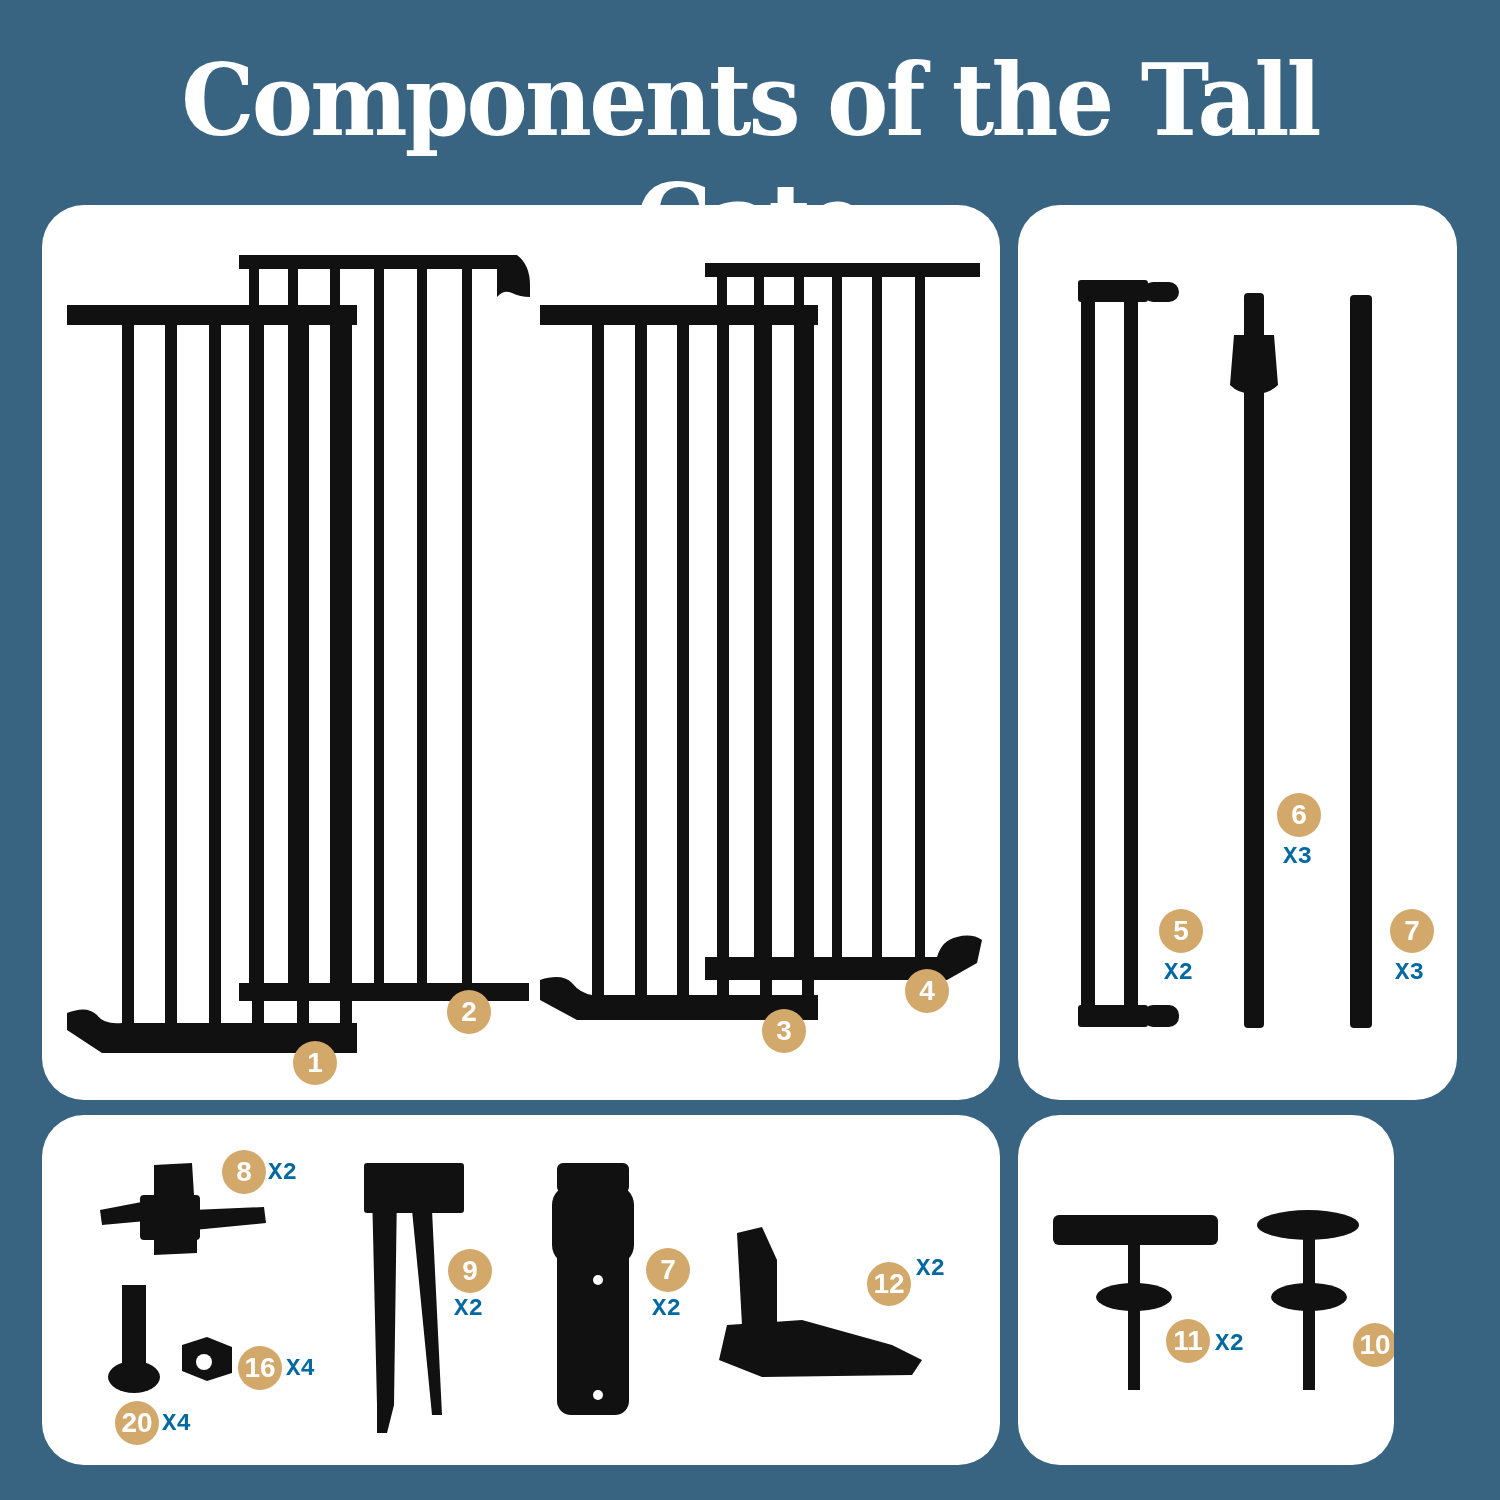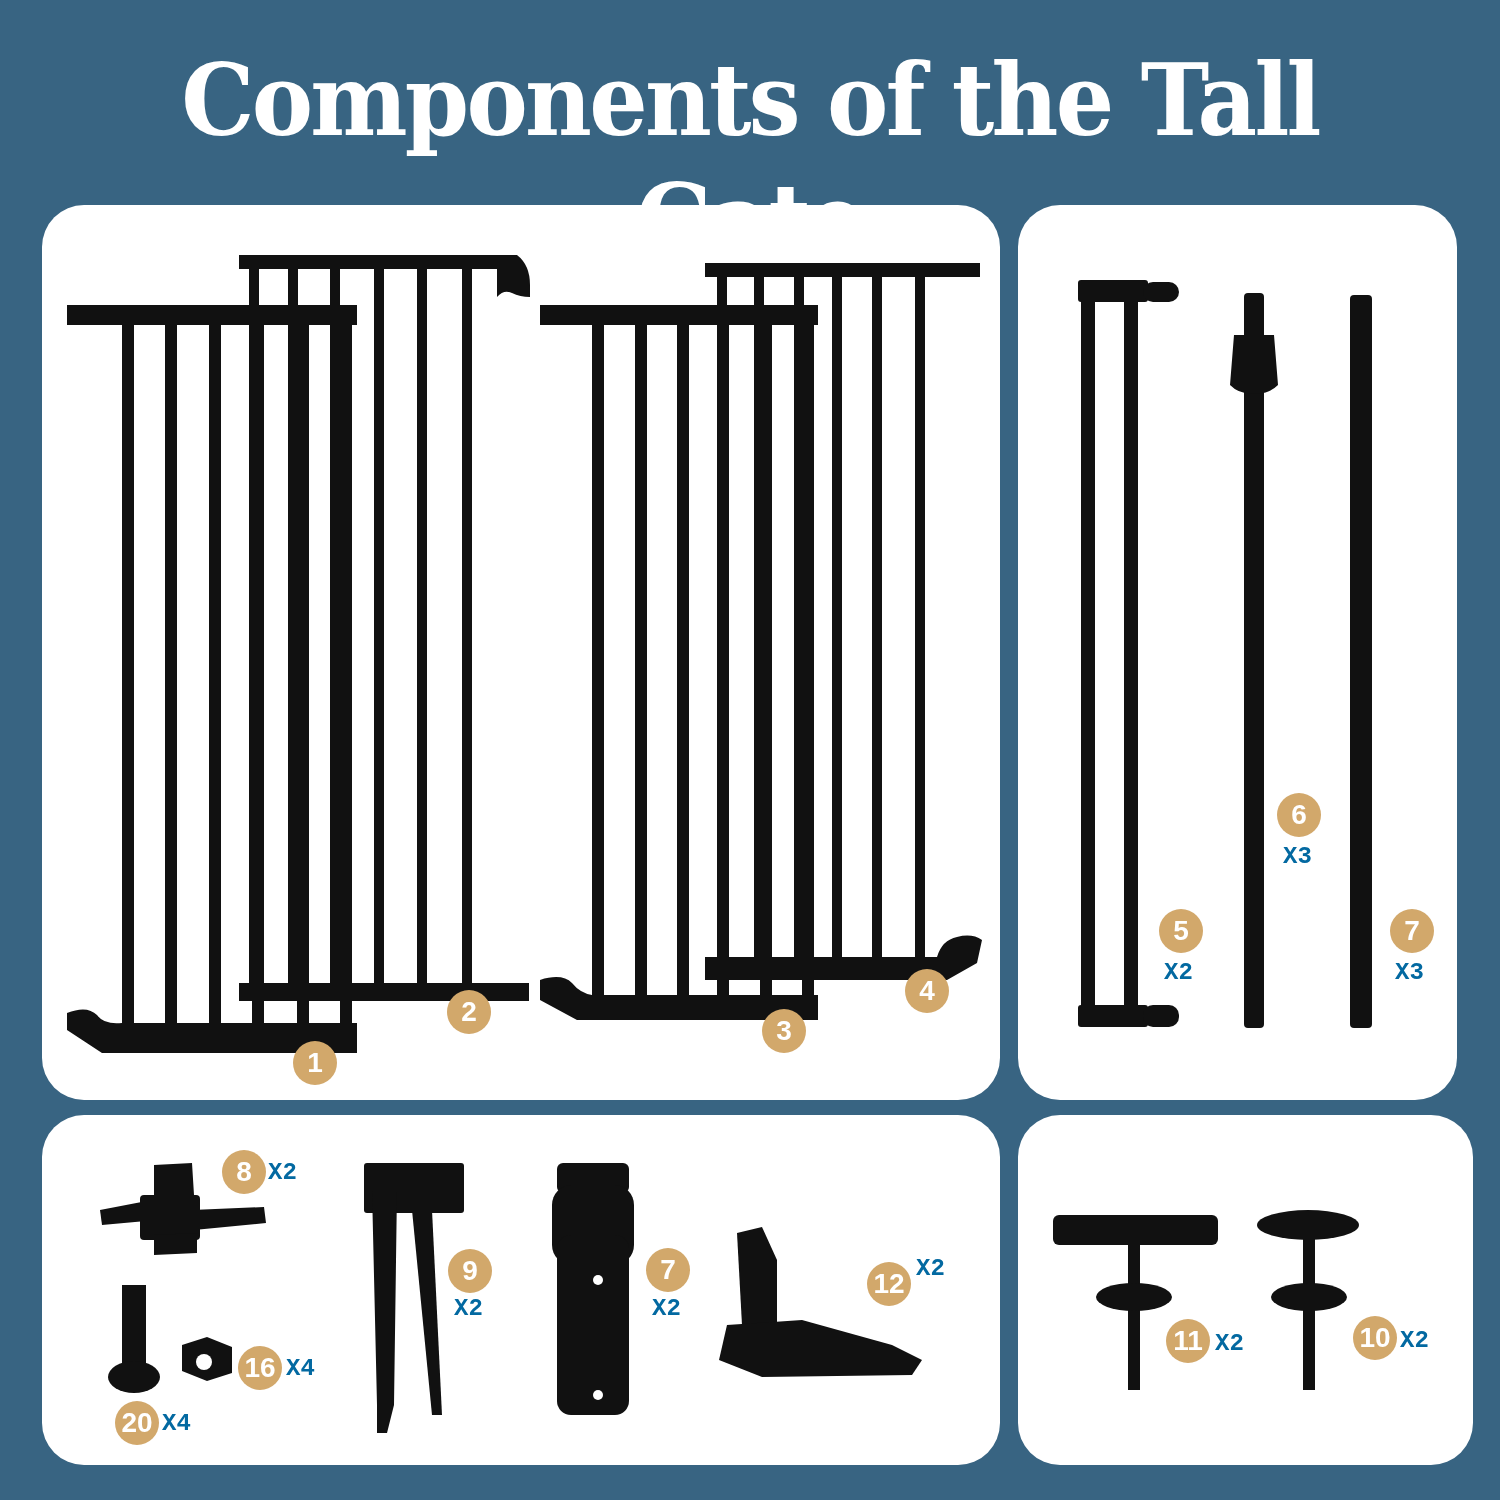--- a/index.html
+++ b/index.html
@@ -2,21 +2,21 @@
 <html><head>
 <meta charset="utf-8">
 <style>
   html,body{margin:0;padding:0;}
   body{width:1500px;height:1500px;background:#386482;position:relative;overflow:hidden;font-family:"DejaVu Sans",sans-serif;}
   .title{position:absolute;left:0;top:40px;width:1500px;text-align:center;color:#fff;font-family:"DejaVu Serif","Liberation Serif",serif;font-weight:bold;font-size:100px;letter-spacing:-3px;line-height:120px;transform:scaleX(0.92);}
   .panel{position:absolute;background:#fff;border-radius:42px;overflow:hidden;}
   .p1{left:42px;top:205px;width:958px;height:895px;}
   .p2{left:1018px;top:205px;width:439px;height:895px;}
   .p3{left:42px;top:1115px;width:958px;height:350px;}
-  .p4{left:1018px;top:1115px;width:455px;height:350px;}
+  .p4{left:1018px;top:1115px;width:376px;height:350px;}
   .badge{position:absolute;width:44px;height:44px;border-radius:50%;background:#d2a86b;color:#fff;font-family:"Liberation Sans",sans-serif;font-weight:bold;font-size:28px;line-height:44px;text-align:center;}
   .qty{position:absolute;color:#0369a1;font-family:Liberation Mono, monospace;font-weight:bold;font-size:24px;line-height:28px;}
   svg{position:absolute;overflow:visible;}
 </style>
 </head>
 <body>
 
 <div class="title">Components of the Tall Gate</div>
 
 <div class="panel p1">
@@ -152,15 +152,15 @@
       <rect x="110" y="130" width="12" height="145"></rect>
       <ellipse cx="116" cy="182" rx="38" ry="14"></ellipse>
 
       <ellipse cx="290" cy="110" rx="51" ry="15"></ellipse>
       <rect x="285" y="120" width="12" height="155"></rect>
       <ellipse cx="291" cy="182" rx="38" ry="14"></ellipse>
     </g>
   </svg>
   <div class="badge" style="left:148px;top:204px;">11</div>
   <div class="qty" style="left:197px;top:215px;">X2</div>
-  <div class="badge" style="left:335px;top:201px;">10</div>
+  <div class="badge" style="left:335px;top:208px;">10</div>
   <div class="qty" style="left:382px;top:212px;">X2</div>
 </div>
 
 </body></html>

